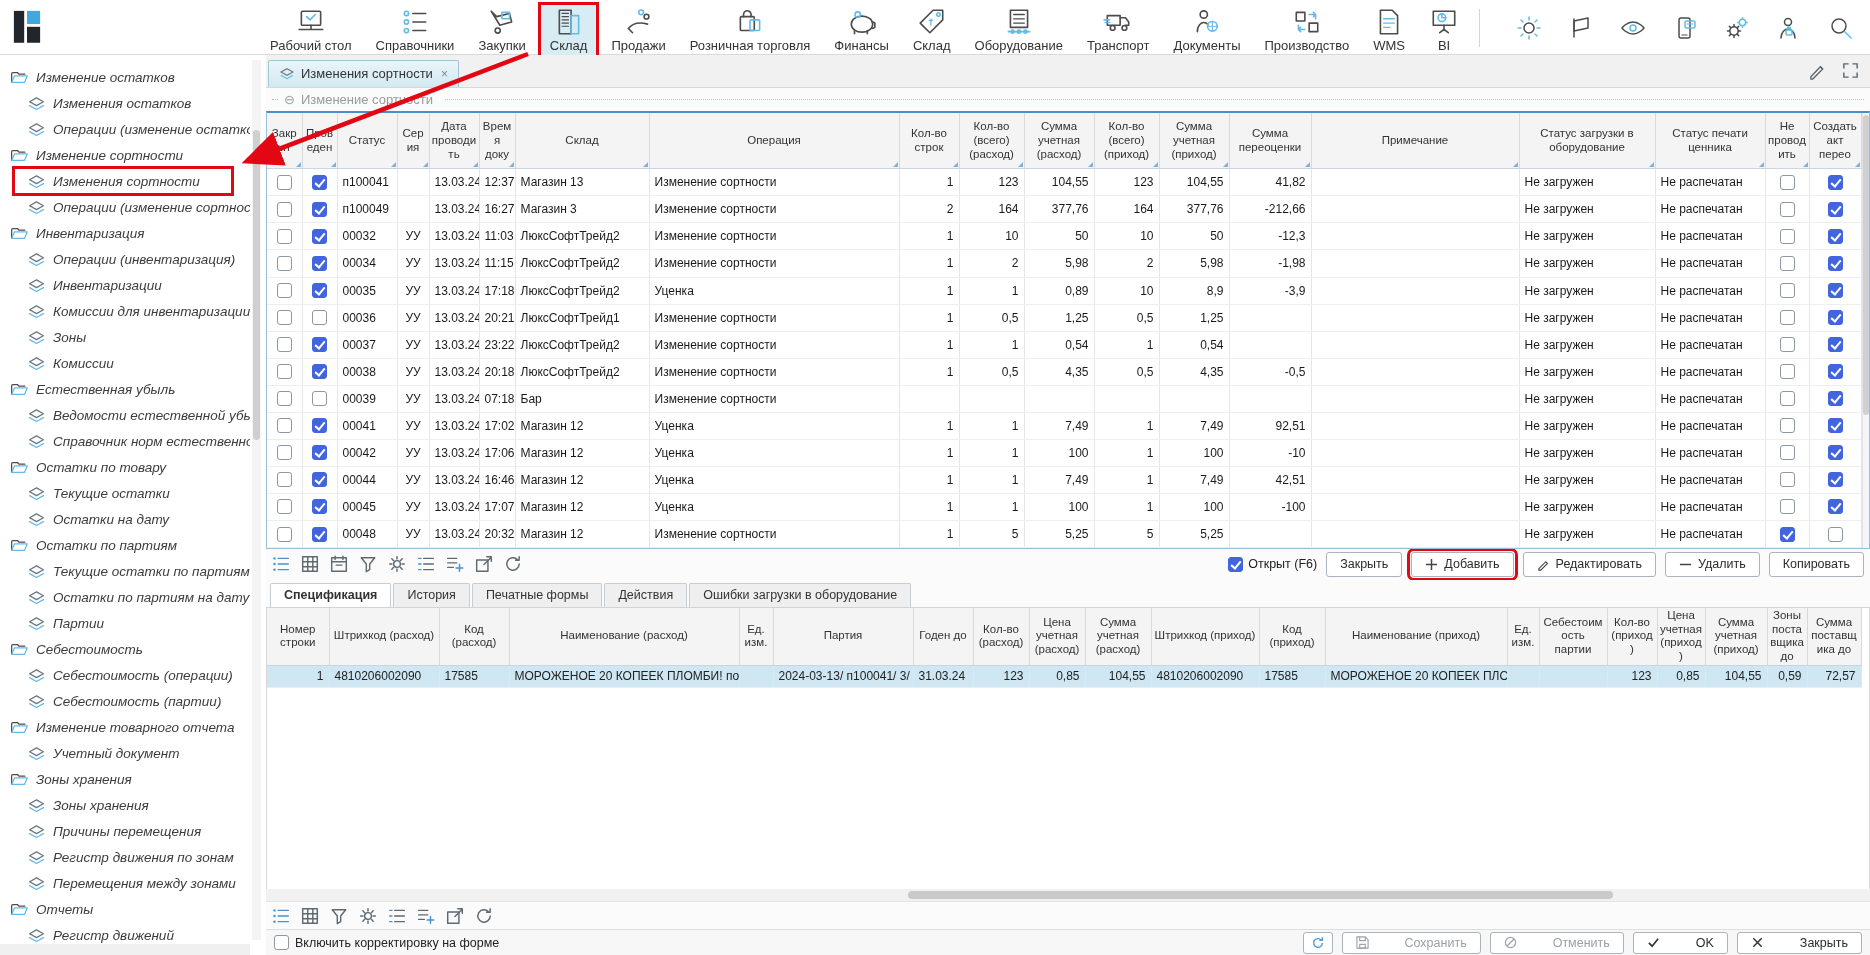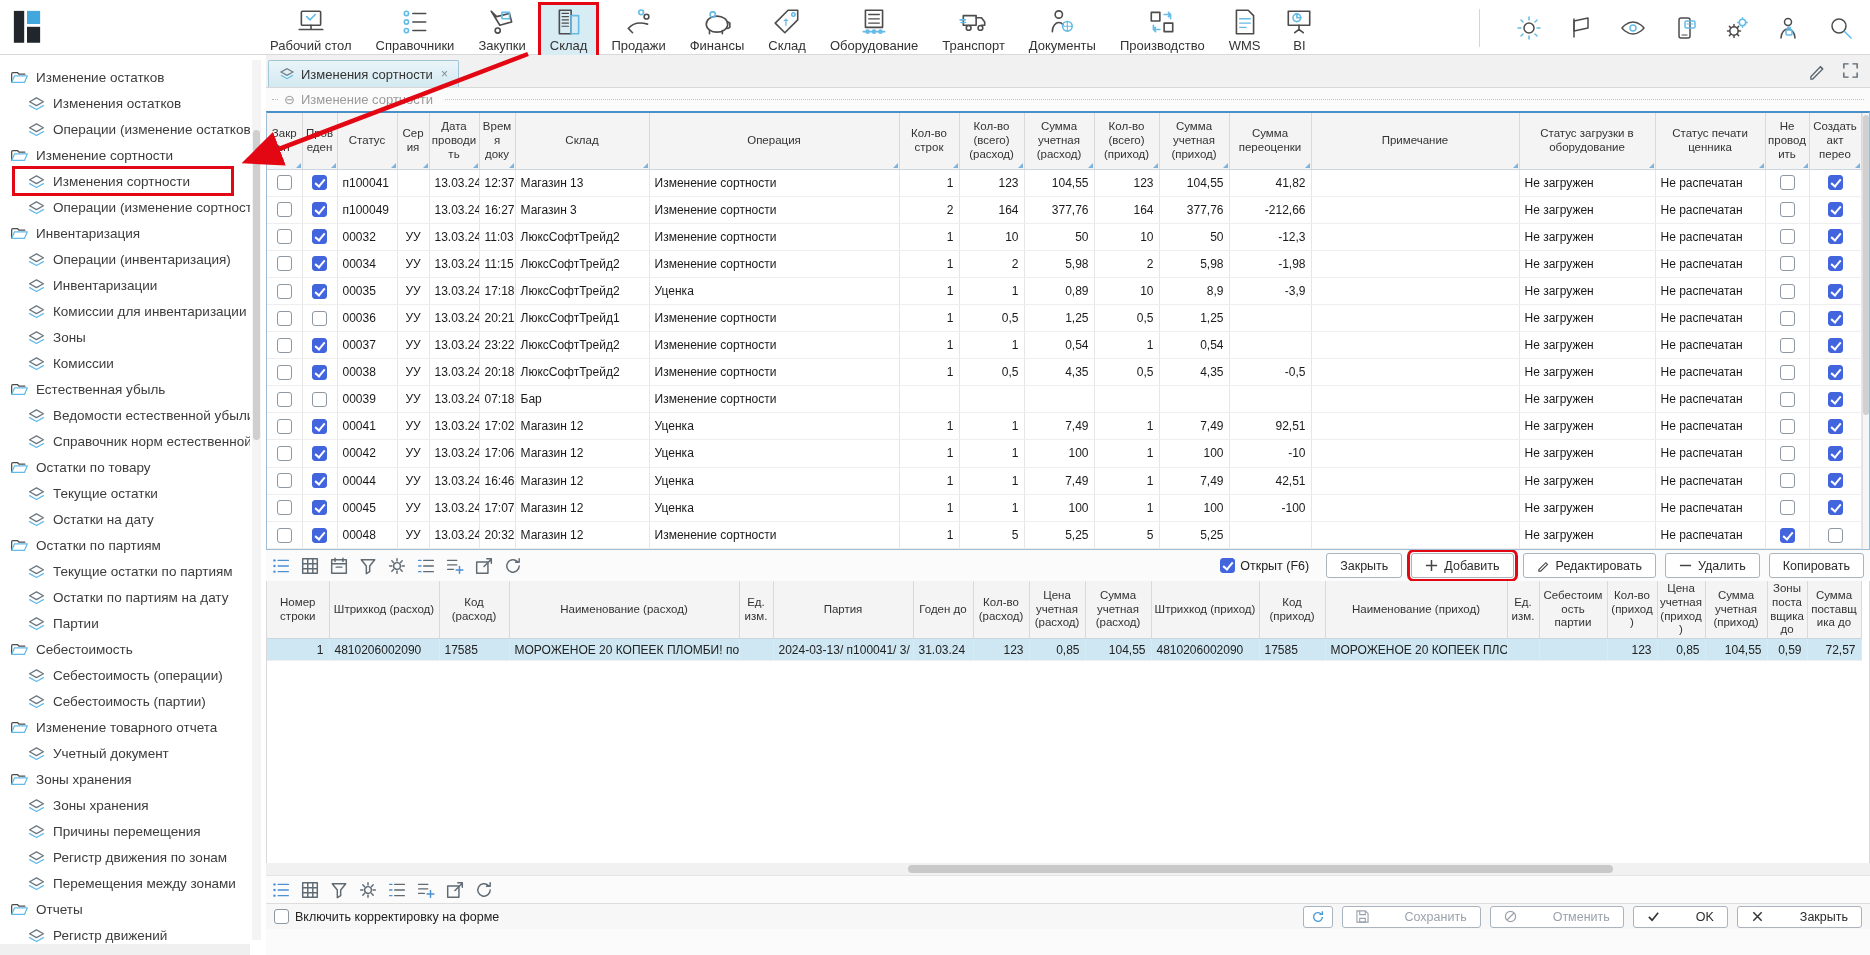--- a/index.html
+++ b/index.html
@@ -22,21 +22,21 @@
   .top-right { position:absolute; right:16px; top:8px; height:40px; display:flex; gap:26px;
     align-items:center; }
   .top-right .tdivider { width:1px; height:38px; background:#d5d5d5; margin-right:10px; }
   .uicon { width:26px; height:26px; display:block; cursor:pointer; }
   .uicon svg { width:100%; height:100%; }
 
   
   .sidebar { position:absolute; left:0; top:56px; width:250px; height:888px; background:#fff;
     overflow:hidden; padding-top:8px; }
   .tree-row { position:relative; height:26px; display:flex; align-items:center; font-size:13.5px;
-    color:#3c3c3c; cursor:pointer; white-space:nowrap; }
+    color:#3c3c3c; cursor:pointer; white-space:nowrap;font-style:italic; }
   .tree-row .ticon { width:19px; height:17px; margin-right:7px; flex:0 0 auto; }
   .tree-row .ticon svg { width:100%; height:100%; }
   .tree-row.lvl0 { padding-left:10px; }
   .tree-row.lvl1 { padding-left:27px; }
   .tree-row.annotated::after { content:""; position:absolute; left:12px; right:16px; top:-2px;
     bottom:-2px; border:3px solid #e30613; pointer-events:none; }
   .side-vscroll { position:absolute; left:252px; top:60px; width:9px; height:880px; background:#f4f4f4; }
   .side-vscroll .thumb { position:absolute; left:1px; width:7px; top:70px; height:310px;
     background:#cfcfcf; border-radius:4px; }
   .side-hscroll { position:absolute; left:0; top:944px; width:250px; height:11px; background:#f0f0f0; }
@@ -89,21 +89,21 @@
     display:inline-block; vertical-align:middle; position:relative; cursor:pointer; }
   .cb.on { background:#4265de; border-color:#4265de; }
   .cb.on::after { content:""; position:absolute; left:4px; top:1px; width:4px; height:8px;
     border-right:2px solid #fff; border-bottom:2px solid #fff; transform:rotate(40deg); }
 
   .toolbar1 { height:31px; display:flex; align-items:center; background:#fbfbfb; padding:0 6px; }
   .tbicons { display:flex; gap:11px; align-items:center; }
   .tbi { width:18px; height:18px; display:block; cursor:pointer; }
   .tbi svg { width:100%; height:100%; }
   .toolbar1 .spacer { flex:1; }
-  .openf6 { display:flex; align-items:center; gap:5px; font-size:12.5px; color:#222; margin-right:8px; }
+  .openf6 { display:flex; align-items:center; gap:5px; font-size:12.5px; color:#222; }
   .btn { height:25px; background:#fff; border:1px solid #a9b4be; border-radius:3px; font-size:12.5px;
     color:#2b2b2b; padding:0 13px; display:flex; align-items:center; gap:6px; cursor:pointer;
     font-family:inherit; margin-left:9px; white-space:nowrap; }
   .btn .bicon { width:13px; height:13px; display:block; }
   .btn .bicon svg { width:100%; height:100%; }
   .btn.annotated { outline:3px solid #e30613; outline-offset:1px; }
   .btn.disabled { color:#9aa2ab; }
 
   .spectabs { height:28px; display:flex; align-items:flex-end; padding-left:4px; background:#fbfbfb;
     border-bottom:1px solid #cfd4d9; }
@@ -188,20 +188,28 @@
             </svg></span>
                  <span class="mlabel">Склад</span>
         </div>
         <div class="menu-item">
           <span class="micon"><svg viewBox="0 0 28 26" fill="none" stroke="#4c4c4c" stroke-width="1.5" stroke-linejoin="round" stroke-linecap="round">
               <circle cx="16" cy="4" r="2.2" stroke="#64bbe8"></circle>
               <circle cx="21" cy="8" r="2.2"></circle>
               <path d="M4 19c5-6 11-6 18-4M4 19l4 4"></path>
             </svg></span>
                  <span class="mlabel">Продажи</span>
+        </div>
+        <div class="menu-item">
+          <span class="micon"><svg viewBox="0 0 28 26" fill="none" stroke="#4c4c4c" stroke-width="1.5" stroke-linejoin="round" stroke-linecap="round">
+              <rect x="5" y="8" width="13" height="13" rx="1"></rect>
+              <path d="M8 8V6a3.5 3.5 0 017 0v2"></path>
+              <rect x="14" y="11" width="9" height="10" rx="1" stroke="#64bbe8"></rect>
+            </svg></span>
+                 <span class="mlabel">Розничная торговля</span>
         </div>
         <div class="menu-item">
           <span class="micon"><svg viewBox="0 0 28 26" fill="none" stroke="#4c4c4c" stroke-width="1.5" stroke-linejoin="round" stroke-linecap="round">
               <ellipse cx="14" cy="15" rx="10" ry="7.5"></ellipse>
               <path d="M24 13l2 1v4l-2 1M7 21v3M19 21v3"></path>
               <circle cx="10" cy="6" r="2.5" stroke="#64bbe8"></circle>
             </svg></span>
                  <span class="mlabel">Финансы</span>
         </div>
         <div class="menu-item">
@@ -998,20 +1006,27 @@
         <span class="bicon"><svg viewBox="0 0 14 14" stroke="#444" stroke-width="1.6">
               <path d="M1 7h12"></path>
             </svg></span>
         <span>Удалить</span>
       </button>
       <button class="btn">
         <span>Копировать</span>
       </button>
     </div>
 
+    <div class="spectabs" id="spectabs">
+        <div class="stab active">Спецификация</div>
+        <div class="stab">История</div>
+        <div class="stab">Печатные формы</div>
+        <div class="stab">Действия</div>
+        <div class="stab">Ошибки загрузки в оборудование</div>
+      </div>
 
     <div class="specwrap">
       <table id="spec-table">
           <colgroup>
             <col style="width:62px">
             <col style="width:110px">
             <col style="width:70px">
             <col style="width:230px">
             <col style="width:34px">
             <col style="width:140px">

